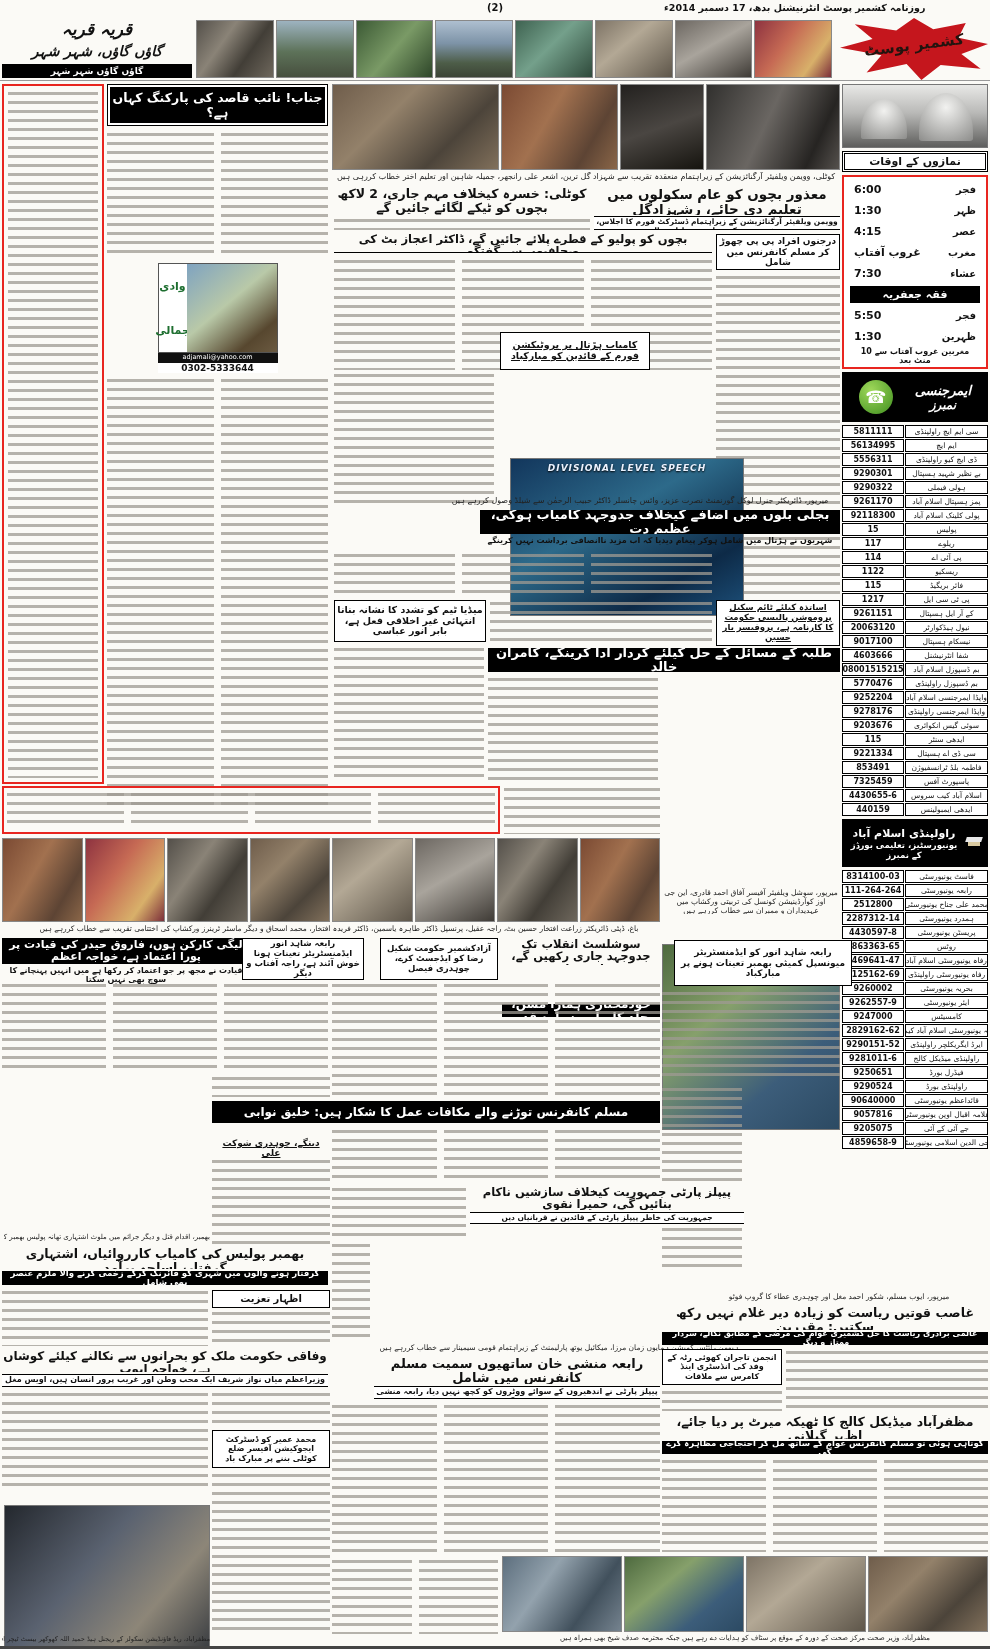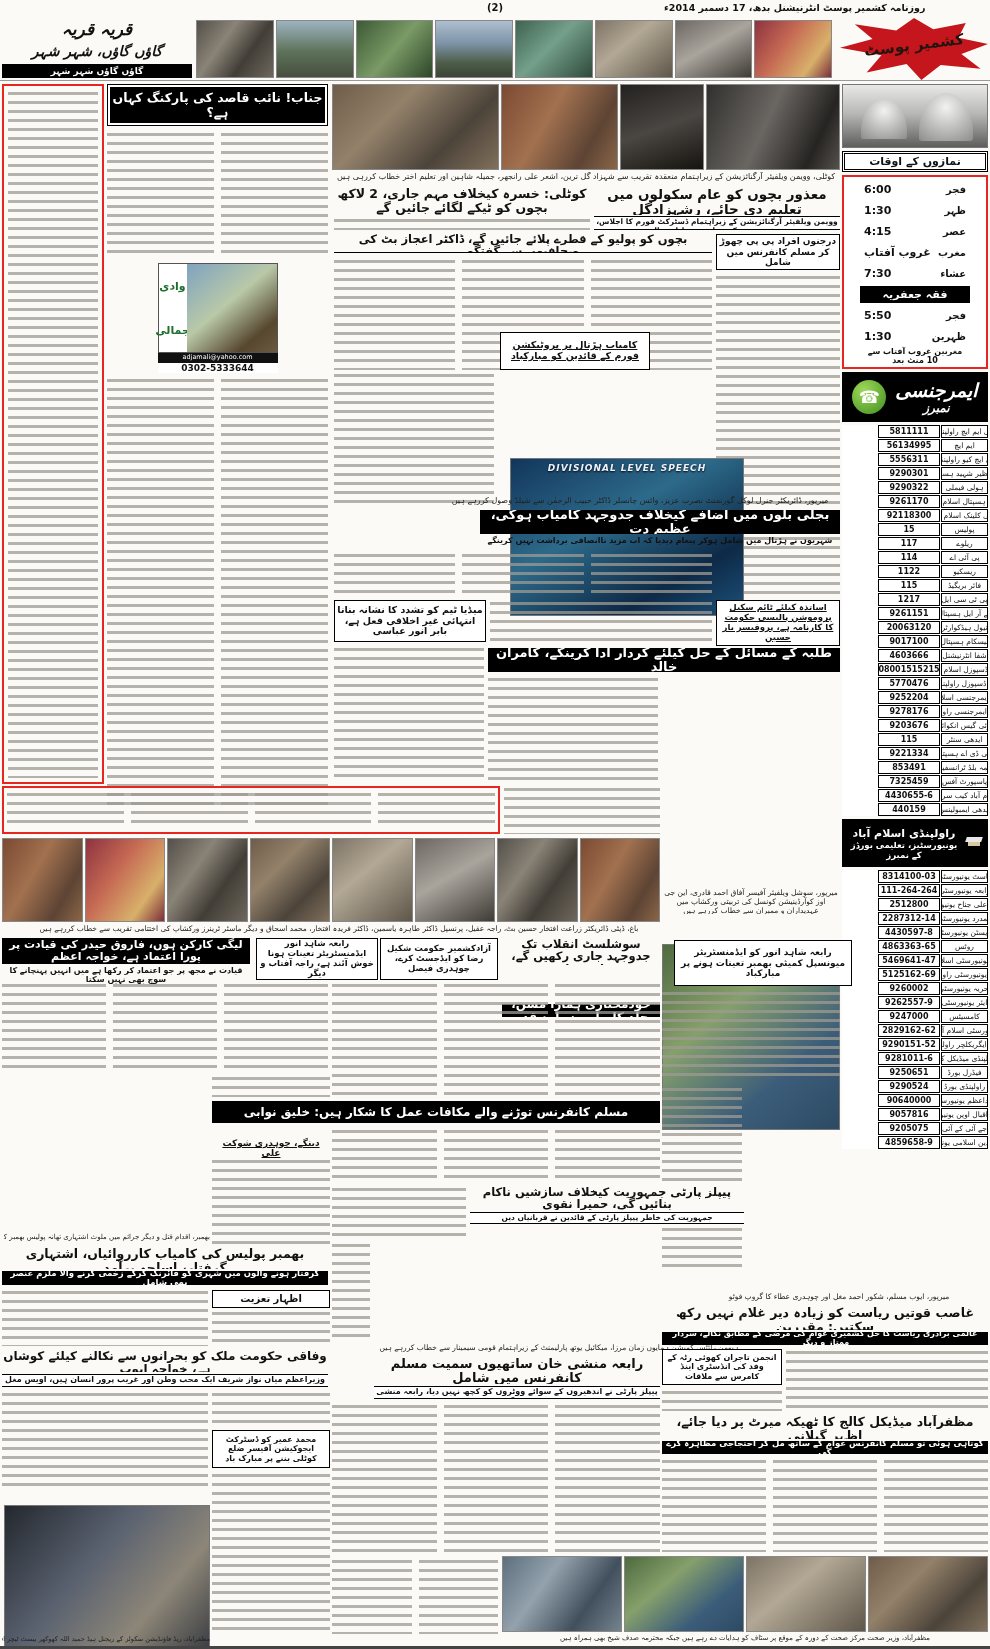--- a/index.html
+++ b/index.html
@@ -34,28 +34,28 @@
   .g-women{background:linear-gradient(125deg,#8e3340,#c66a54 40%,#d8b06a 75%,#7c2f3a);}
   .g-navy{background:linear-gradient(150deg,#12365c,#2d6a8a 40%,#0d2a47 75%,#1d507a);}
   .g-table{background:linear-gradient(140deg,#4e6a3f,#86a06b 35%,#3c5d7a 70%,#2c4a63);}
   .g-police{background:linear-gradient(130deg,#24282e,#5a6270 40%,#8d8678 70%,#32363c);}
   .g-class{background:linear-gradient(125deg,#5d6f7e,#93a2ad 35%,#41505c 70%,#75838f);}
   .g-mosque{background:linear-gradient(180deg,#e8e8e6,#b9b9b7 45%,#5e5e5c 100%);}
   .dome{position:absolute;background:radial-gradient(circle at 50% 30%,#f2f2f0,#8c8c8a);border-radius:50% 50% 6% 6%/80% 80% 5% 5%;}
   
   .side{display:flex;flex-direction:column;gap:3px;}
   .sec-head{border:1px solid #000;outline:1px solid #000;outline-offset:-3px;background:#fff;font-weight:bold;text-align:center;font-size:11px;padding:3px 0;}
-  .pr-box{border:2px solid #e8251f;background:#fff;padding:2px 20px;}
+  .pr-box{border:2px solid #e8251f;background:#fff;padding:2px 10px;}
   .pr-row{display:flex;direction:ltr;justify-content:space-between;align-items:center;height:21px;}
   .pr-row .cell-time{font-size:11px;font-weight:bold;font-family:"DejaVu Sans",sans-serif;}
   .pr-row .cell-name{font-size:10px;font-weight:bold;direction:rtl;}
   .blk{background:#000;color:#fff;font-weight:bold;text-align:center;}
   .note{font-size:8px;font-weight:bold;text-align:center;direction:rtl;}
   .ph-table{display:flex;flex-direction:column;gap:1px;background:#fff;}
-  .ph-row{display:flex;direction:ltr;gap:1px;height:13px;margin-left:36px;}
+  .ph-row{display:flex;direction:ltr;gap:1px;height:13px;}
   .ph-row .cell-number{width:60px;border:1px solid #000;font-size:8px;display:flex;align-items:center;justify-content:center;background:#fff;font-weight:bold;}
   .ph-row .cell-name{flex:1;border:1px solid #000;font-size:7.5px;display:flex;align-items:center;justify-content:center;direction:rtl;background:#fff;overflow:hidden;white-space:nowrap;}
   .icon-circle{width:34px;height:34px;border-radius:50%;background:radial-gradient(circle at 35% 30%,#9fd85a,#3f8f1f);display:flex;align-items:center;justify-content:center;color:#fff;font-size:17px;}
   .cap-board{width:16px;height:16px;position:relative;}
   .cap-board .b1{position:absolute;left:2px;top:7px;width:12px;height:4px;background:#d9c9a0;}
   .cap-board .b2{position:absolute;left:0;top:2px;width:16px;height:5px;background:#e8e8e8;transform:skewX(-18deg);}
   
   .callig{font-weight:bold;font-style:italic;text-align:center;direction:rtl;line-height:1.1;}
   .logo-shape{position:absolute;inset:0;background:#c5161d;clip-path:polygon(50% 0,63% 18%,85% 8%,80% 32%,100% 42%,82% 58%,95% 82%,68% 76%,55% 100%,45% 74%,18% 88%,28% 60%,0 48%,22% 34%,10% 10%,38% 20%);}
   .q-head{border:1px solid #000;padding:2px;background:#fff;}
@@ -134,21 +134,21 @@
           </div>
           <div class="pr-row">
             <span class="cell-time">1:30</span>
             <span class="cell-name">ظہرین</span>
           </div>
         </div>
       <div class="note">مغربین غروب آفتاب سے 10 منٹ بعد</div>
     </div>
     <div class="blk u" style="height:50px;display:flex;align-items:center;justify-content:space-around;padding:0 6px;">
       <div style="text-align:center;">
-        <div style="font-size:19px;font-style:italic;">ایمرجنسی</div>
+        <div style="font-size:13px;font-style:italic;">ایمرجنسی</div>
         <div style="font-size:12px;font-style:italic;">نمبرز</div>
       </div>
       <div class="icon-circle">☎</div>
     </div>
     <div class="ph-table">
         <div class="ph-row">
           <span class="cell-number">5811111</span>
           <span class="cell-name">سی ایم ایچ راولپنڈی</span>
         </div>
         <div class="ph-row">
@@ -444,21 +444,21 @@
     <div class="g-meet1"></div>
     <div class="g-winter"></div>
     <div class="g-smoke"></div>
     <div class="g-crowd"></div>
     <div class="g-meet2"></div>
   </div>
   <div class="abs cap u" style="left:10px;top:924px;width:658px;height:12px;font-size:7.5px;white-space:nowrap;">باغ، ڈپٹی ڈائریکٹر زراعت افتخار حسین بٹ، راجہ عقیل، پرنسپل ڈاکٹر طاہرہ یاسمین، ڈاکٹر فریدہ افتخار، محمد اسحاق و دیگر ماسٹر ٹرینرز ورکشاپ کی اختتامی تقریب سے خطاب کررہے ہیں</div>
 
   <div class="abs inv u" style="left:2px;top:938px;width:248px;height:26px;font-size:11px;">لیگی کارکن ہوں، فاروق حیدر کی قیادت پر پورا اعتماد ہے، خواجہ اعظم</div>
   <div class="abs u" style="left:2px;top:966px;width:248px;height:13px;font-size:8px;font-weight:bold;text-align:center;">قیادت نے مجھ پر جو اعتماد کر رکھا ہے میں انہیں پہنچانے کا سوچ بھی نہیں سکتا</div>
-  <div class="abs box u" style="left:256px;top:938px;width:122px;height:42px;font-size:8.5px;">رابعہ شاہد انور ایڈمنسٹریٹر تعینات ہونا خوش آئند ہے، راجہ آفتاب و دیگر</div>
+  <div class="abs box u" style="left:242px;top:938px;width:122px;height:42px;font-size:8.5px;">رابعہ شاہد انور ایڈمنسٹریٹر تعینات ہونا خوش آئند ہے، راجہ آفتاب و دیگر</div>
   <div class="abs box u" style="left:380px;top:938px;width:118px;height:42px;font-size:8.5px;">آزادکشمیر حکومت شکیل رضا کو ایڈجسٹ کرے، چوہدری فیصل</div>
   <div class="abs hl u" style="left:502px;top:938px;width:158px;height:27px;font-size:11.5px;">سوشلسٹ انقلاب تک جدوجہد جاری رکھیں گے، یاسر علی</div>
   <div class="abs inv u" style="left:502px;top:1004px;width:158px;height:13px;font-size:12px;">ریاست کی آزادی اور خودمختاری ہمارا مشن، جلد کامیابی ہمارے قدم چومے گی</div>
   <div class="abs box u" style="left:662px;top:940px;width:178px;height:46px;font-size:9px;margin-left:12px;">رابعہ شاہد انور کو ایڈمنسٹریٹر میونسپل کمیٹی بھمبر تعینات ہونے پر مبارکباد</div>
   <div class="abs tx" style="left:662px;top:990px;width:178px;height:90px;"></div>
 
   <div class="abs cols" style="left:2px;top:982px;width:326px;height:90px;">
       <div></div>
       <div></div>
       <div></div>

